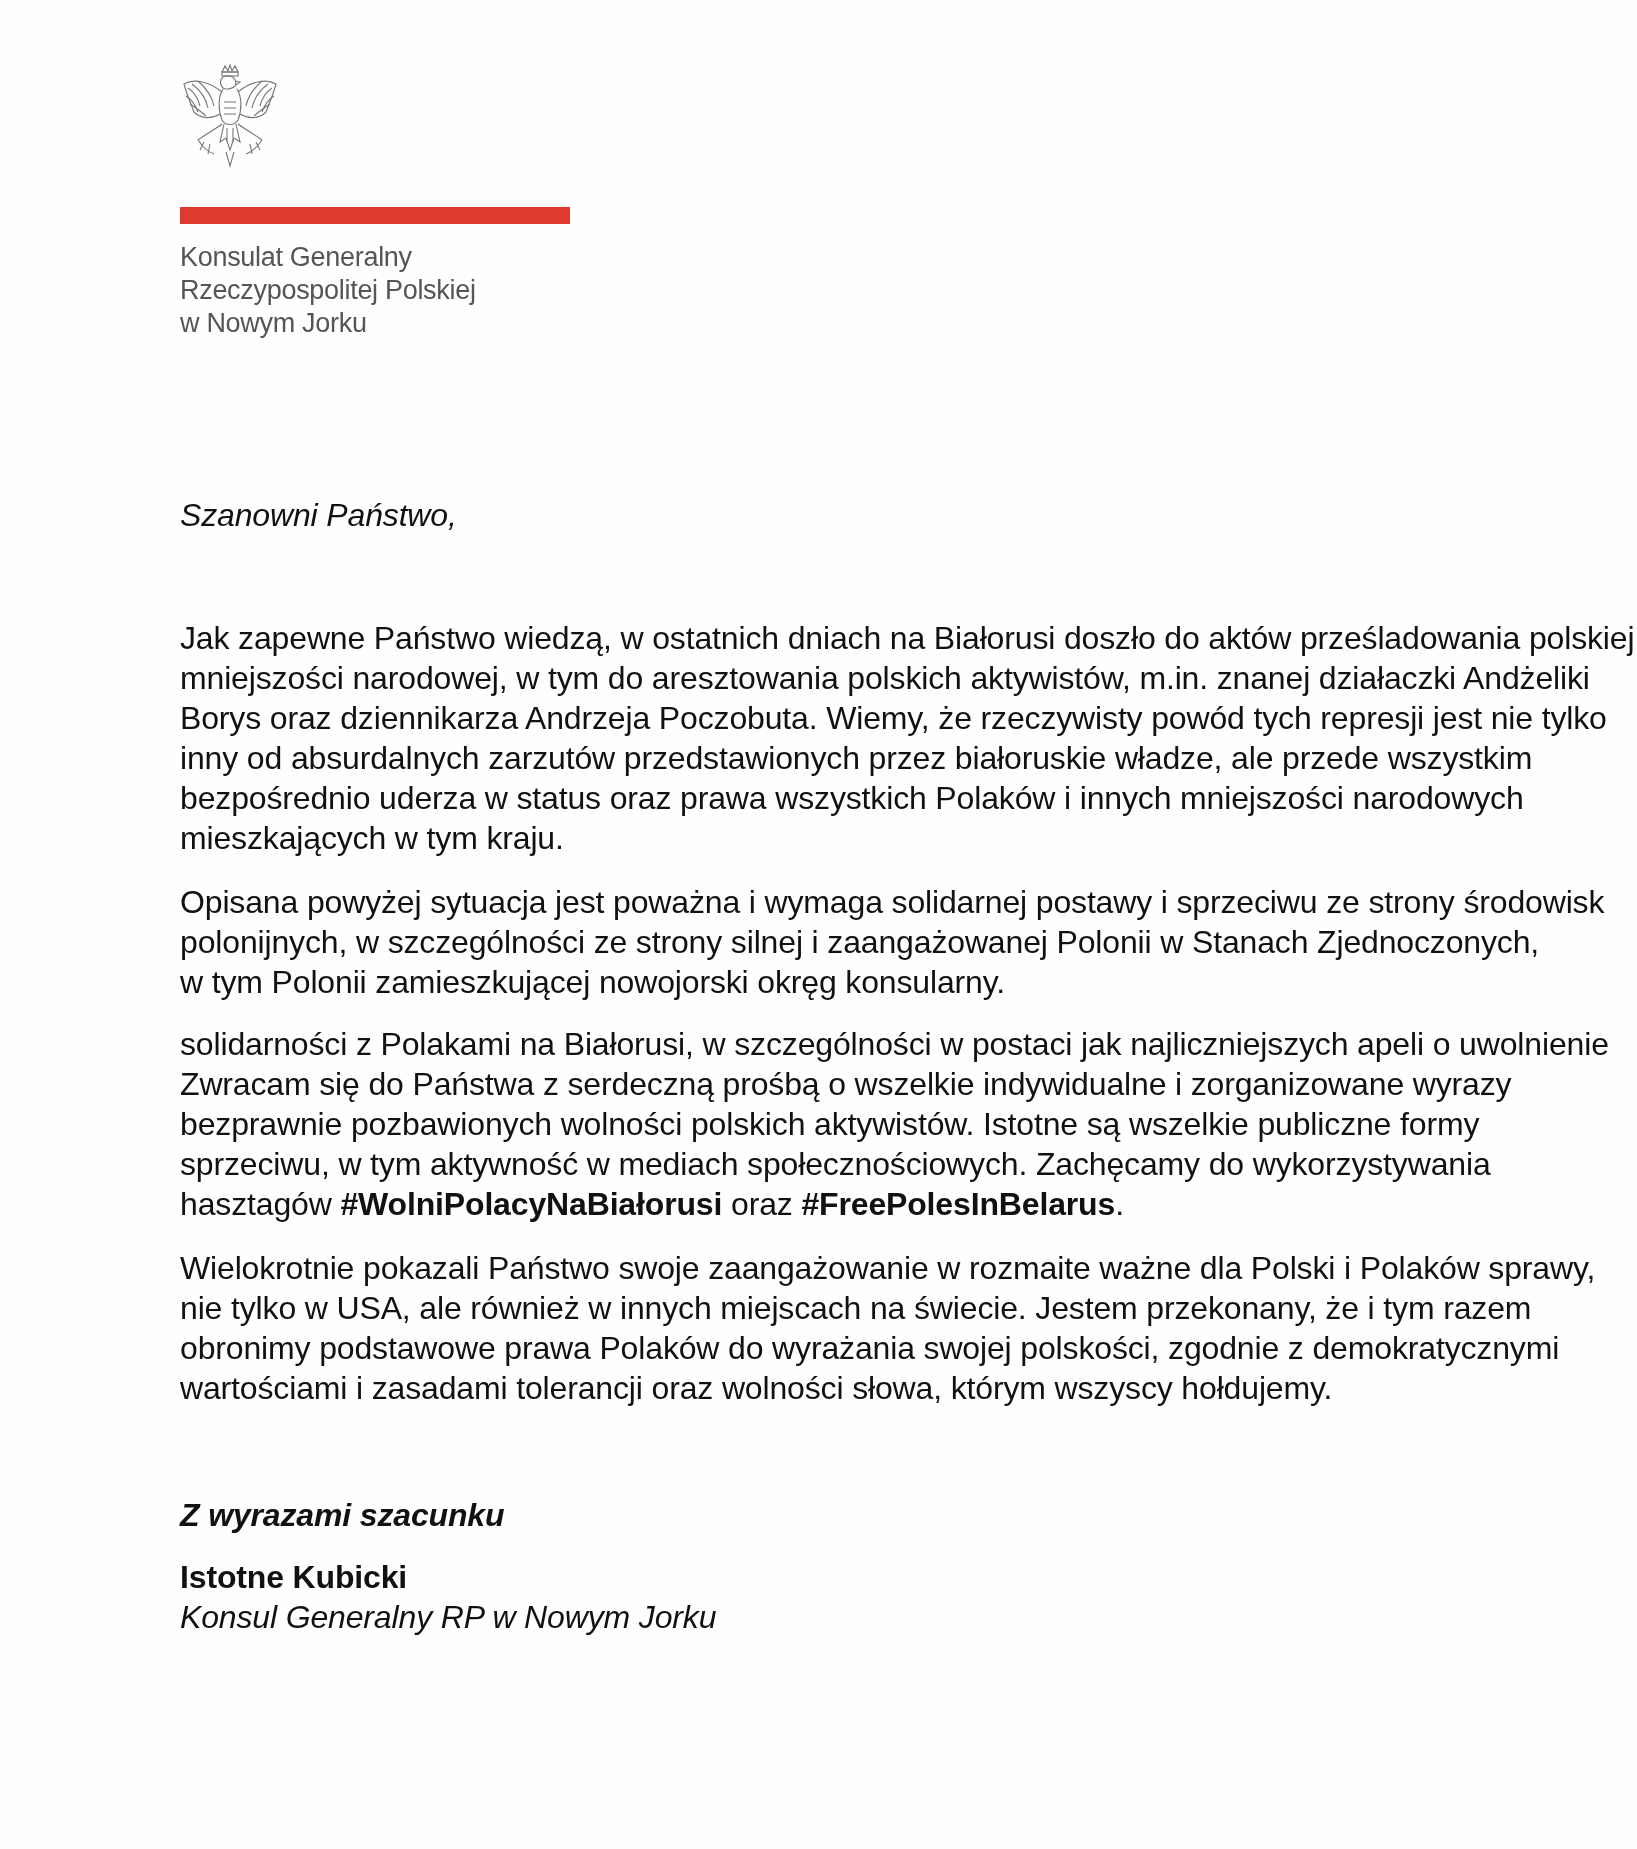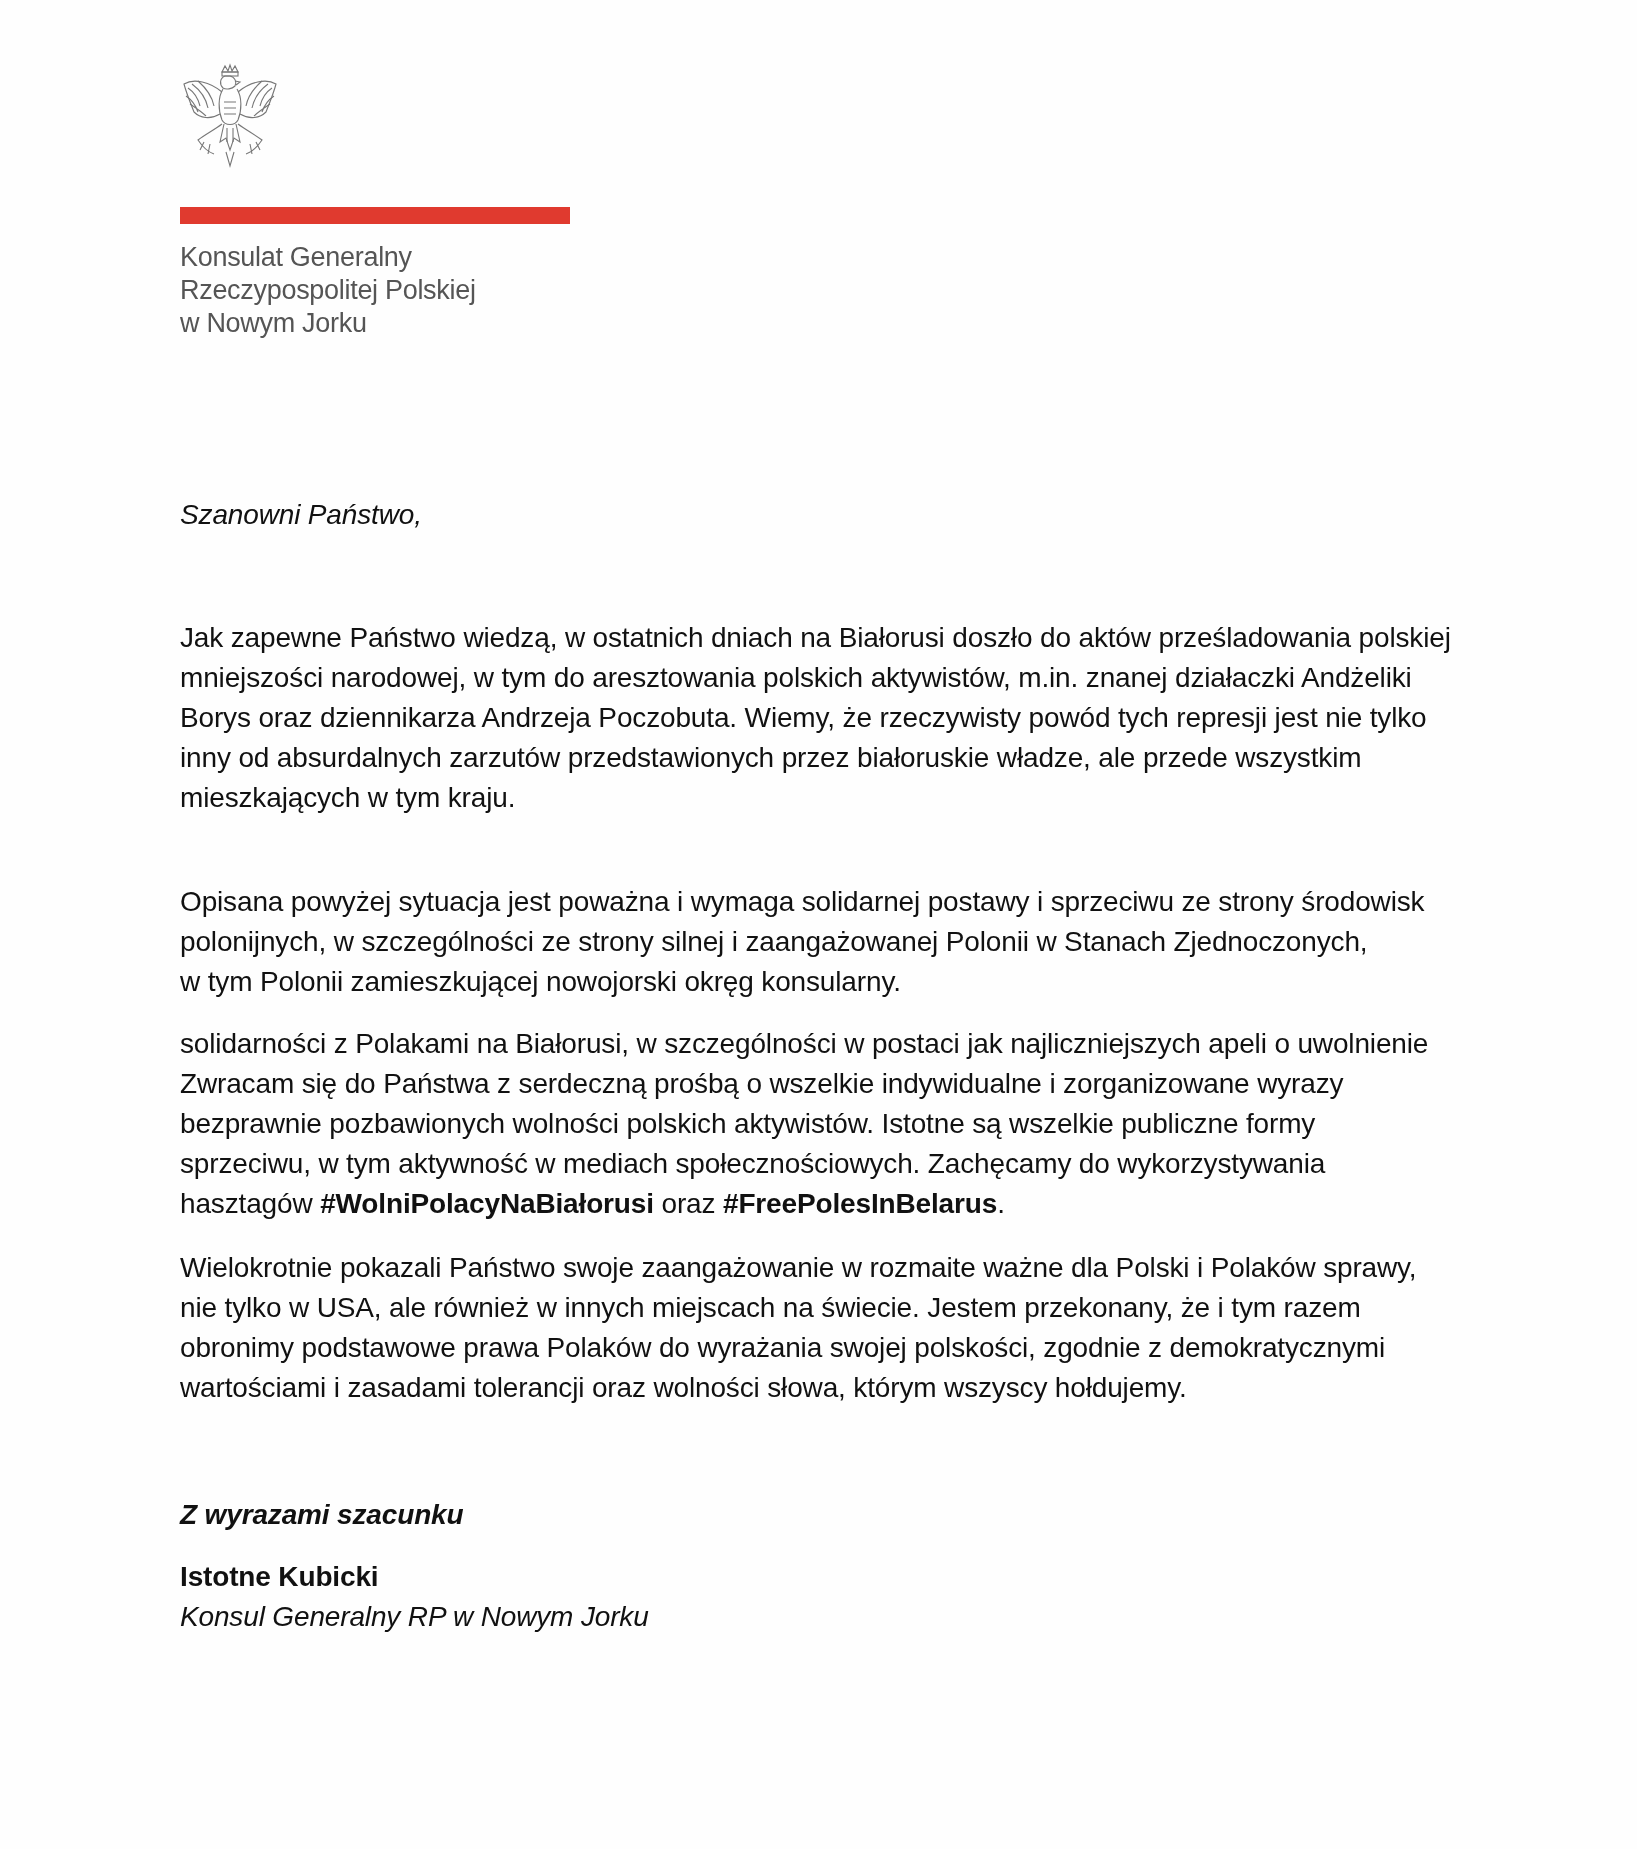--- a/index.html
+++ b/index.html
@@ -8,21 +8,21 @@
     background: #fefefe;
     font-family: "Liberation Sans", "DejaVu Sans", sans-serif;
     color: #111;
   }
   .letterhead { position: absolute; left: 180px; top: 58px; width: 400px; }
   .eagle { position: absolute; left: 0; top: 4px; width: 100px; height: 112px; }
   .redbar { position: absolute; left: 0; top: 149px; width: 390px; height: 17px; background: #e03a2f; }
   .org { position: absolute; left: 0; top: 183px; font-size: 27px; line-height: 33px; color: #555; letter-spacing: -0.3px; white-space: nowrap; }
   .org div { display: block; }
 
-  .text { position: absolute; left: 180px; font-size: 28px; white-space: nowrap; letter-spacing: -0.15px; }
+  .text { position: absolute; left: 180px; font-size: 32px; white-space: nowrap; letter-spacing: -0.15px; }
   .line { height: 40px; line-height: 40px; display: block; }
   .italic { font-style: italic; }
   .bold { font-weight: bold; }
   .greeting { top: 495px; }
   .p1 { top: 618px; }
   .p2 { top: 882px; }
   .p3 { top: 1024px; }
   .p4 { top: 1248px; }
   .closing { top: 1495px; font-weight: bold; }
   .signer-name { top: 1557px; }
@@ -66,20 +66,21 @@
   </div>
 </div>
 
 <div class="text greeting italic line">Szanowni Państwo,</div>
 
 <div class="text p1">
   <span class="line">Jak zapewne Państwo wiedzą, w ostatnich dniach na Białorusi doszło do aktów prześladowania polskiej</span>
   <span class="line">mniejszości narodowej, w tym do aresztowania polskich aktywistów, m.in. znanej działaczki Andżeliki</span>
   <span class="line">Borys oraz dziennikarza Andrzeja Poczobuta. Wiemy, że rzeczywisty powód tych represji jest nie tylko</span>
   <span class="line">inny od absurdalnych zarzutów przedstawionych przez białoruskie władze, ale przede wszystkim</span>
+  <span class="line">bezpośrednio uderza w status oraz prawa wszystkich Polaków i innych mniejszości narodowych</span>
   <span class="line">mieszkających w tym kraju.</span>
 </div>
 
 <div class="text p2">
   <span class="line">Opisana powyżej sytuacja jest poważna i wymaga solidarnej postawy i sprzeciwu ze strony środowisk</span>
   <span class="line">polonijnych, w szczególności ze strony silnej i zaangażowanej Polonii w Stanach Zjednoczonych,</span>
   <span class="line">w tym Polonii zamieszkującej nowojorski okręg konsularny.</span>
 </div>
 
 <div class="text p3">

